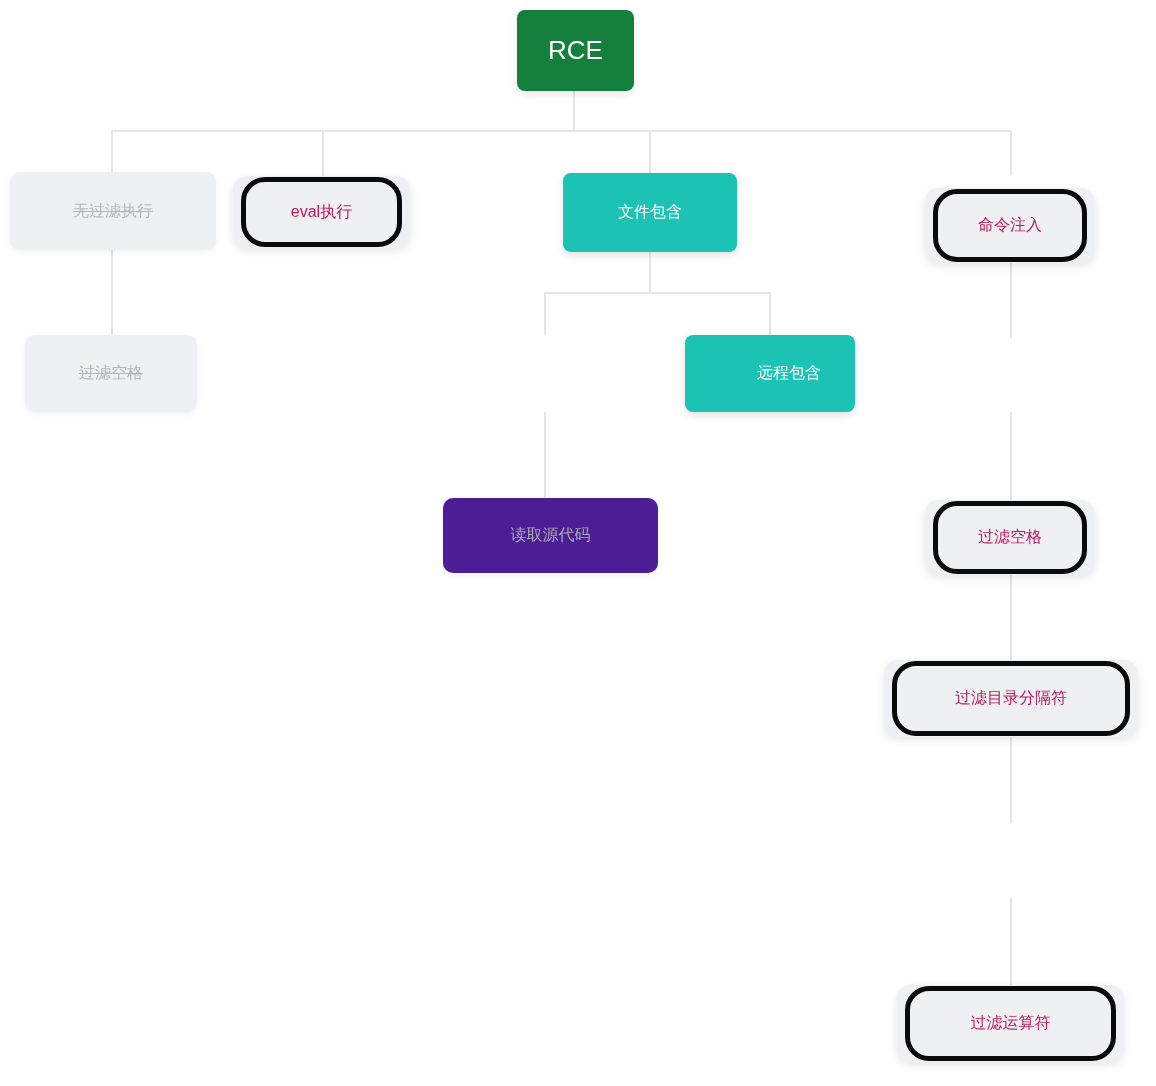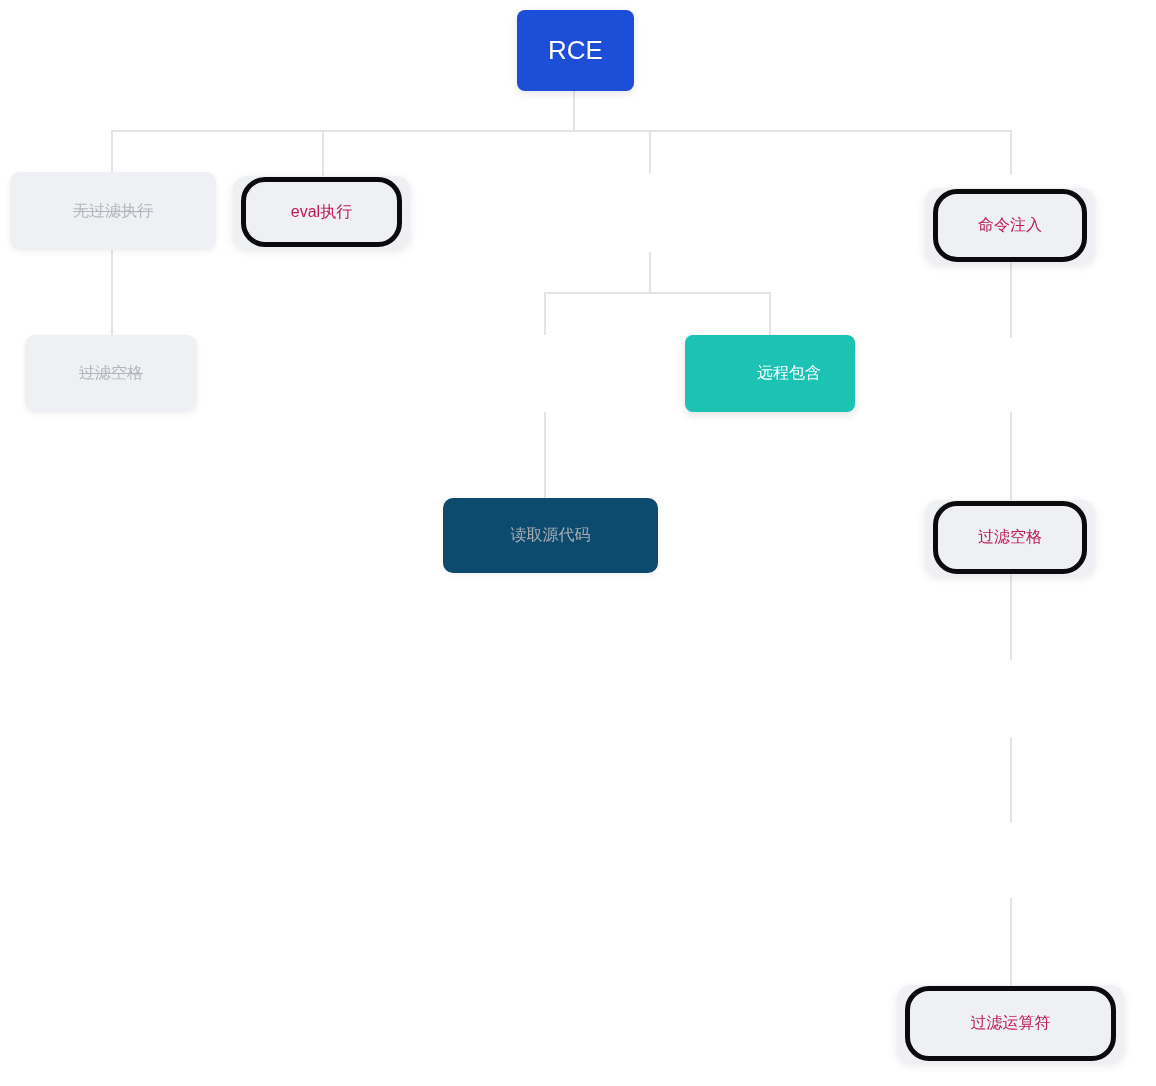--- a/index.html
+++ b/index.html
@@ -25,34 +25,34 @@
     position: absolute;
     display: flex;
     align-items: center;
     justify-content: center;
     box-sizing: border-box;
     font-size: 16px;
     cursor: pointer;
     user-select: none;
   }
   .node--root {
-    background: #1d4ed8;
+    background: #15803d;
     border-radius: 8px;
     color: #ffffff;
     font-size: 26px;
     box-shadow: 0 3px 8px rgba(0,0,0,0.10);
   }
   .node--active {
     background: #1cc2b4;
     border-radius: 8px;
     color: #ffffff;
     box-shadow: 0 3px 8px rgba(0,0,0,0.12);
   }
   .node--plain {
-    background: #0c4a6e;
+    background: #4c1d95;
     border-radius: 10px;
     color: #a9adb3;
     box-shadow: 0 2px 6px rgba(0,0,0,0.06);
   }
   .node--done {
     background: #eef0f3;
     border-radius: 10px;
     color: #b3b6bc;
     text-decoration: line-through;
     box-shadow: 0 2px 6px rgba(0,0,0,0.06);
@@ -105,20 +105,23 @@
   </div>
 
   <div class="node node--done" style="left:10px; top:172px; width:206px; height:78px;">
     <span class="node-label">无过滤执行</span>
   </div>
 
   <div class="node node--bordered" style="left:233px; top:176px; width:177px; height:72px;">
     <span class="node-label">eval执行</span>
   </div>
 
+  <div class="node node--active" style="left:563px; top:173px; width:174px; height:79px;">
+    <span class="node-label">文件包含</span>
+  </div>
 
   <div class="node node--bordered" style="left:925px; top:188px; width:170px; height:75px;">
     <span class="node-label">命令注入</span>
   </div>
 
   <div class="node node--done" style="left:25px; top:335px; width:172px; height:77px;">
     <span class="node-label">过滤空格</span>
   </div>
 
 
@@ -128,19 +131,22 @@
 
 
   <div class="node node--plain" style="left:443px; top:498px; width:215px; height:75px;">
     <span class="node-label">读取源代码</span>
   </div>
 
   <div class="node node--bordered" style="left:925px; top:500px; width:170px; height:75px;">
     <span class="node-label">过滤空格</span>
   </div>
 
+  <div class="node node--bordered" style="left:884px; top:660px; width:254px; height:77px;">
+    <span class="node-label">过滤目录分隔符</span>
+  </div>
 
 
   <div class="node node--bordered" style="left:897px; top:985px; width:227px; height:77px;">
     <span class="node-label">过滤运算符</span>
   </div>
 
 </div>
 
 </body></html>

